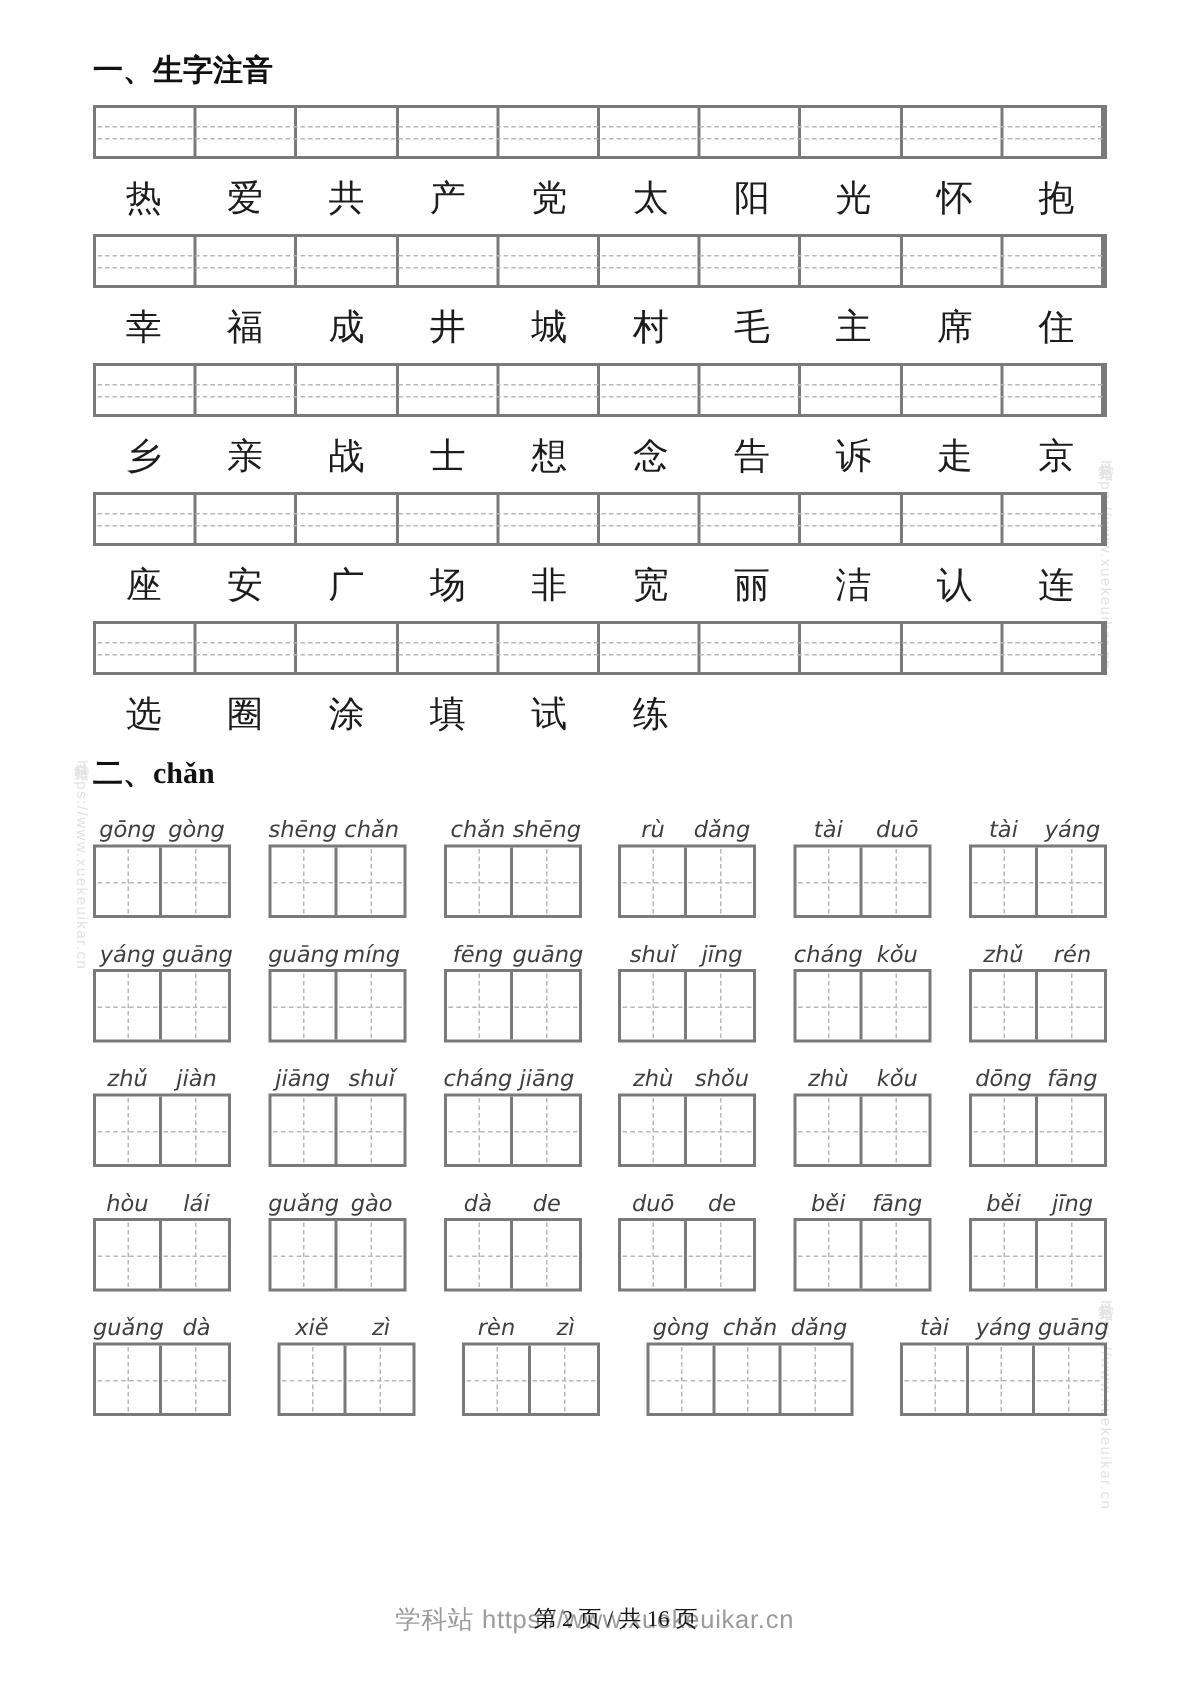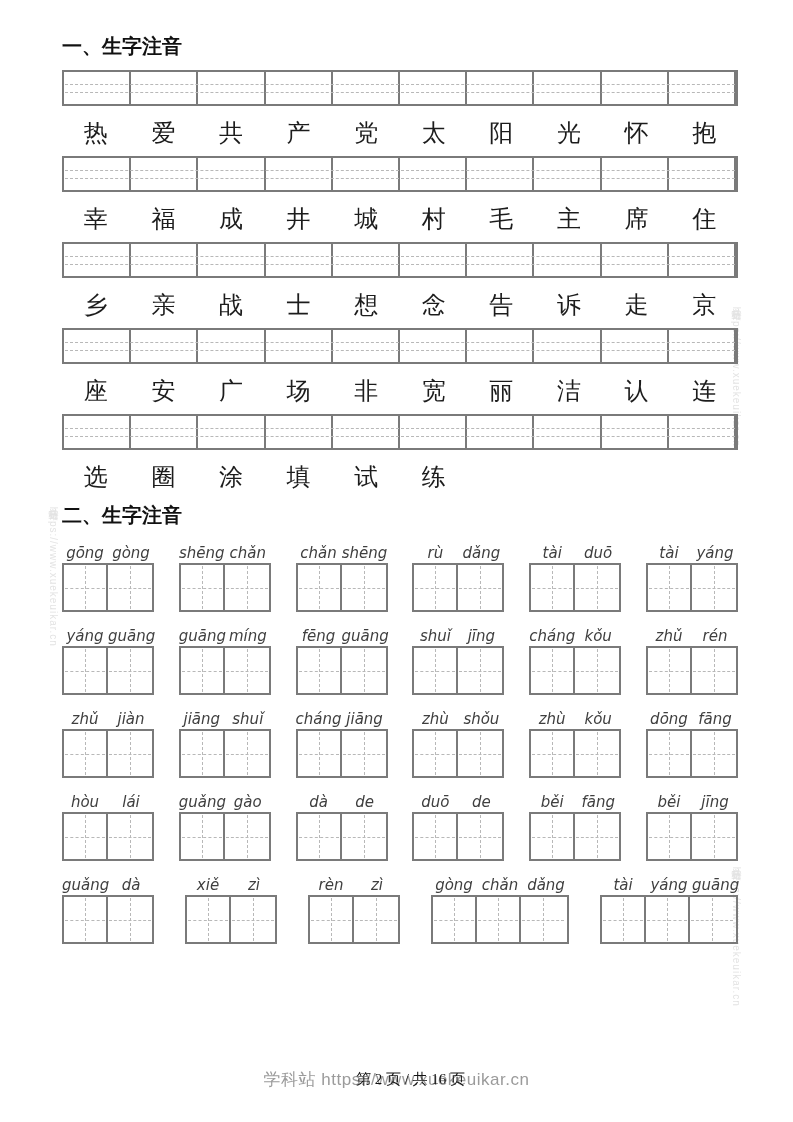--- a/index.html
+++ b/index.html
@@ -244,21 +244,21 @@
           <span>填</span>
           <span>试</span>
           <span>练</span>
           <span></span>
           <span></span>
           <span></span>
           <span></span>
         </div>
       </div>
 
-    <div class="sec-heading" style="margin-top:10px;margin-bottom:16px;">二、生字注音</div>
+    <div class="sec-heading" style="margin-top:10px;margin-bottom:16px;">二、chǎn</div>
     <div id="s2-rows">
         <div class="wrow">
           <div class="wgroup">
             <div class="wlabels">
               <span>gōng</span>
               <span>gòng</span>
             </div>
             <div class="wbox">
               <div class="wcell"></div>
               <div class="wcell"></div>

